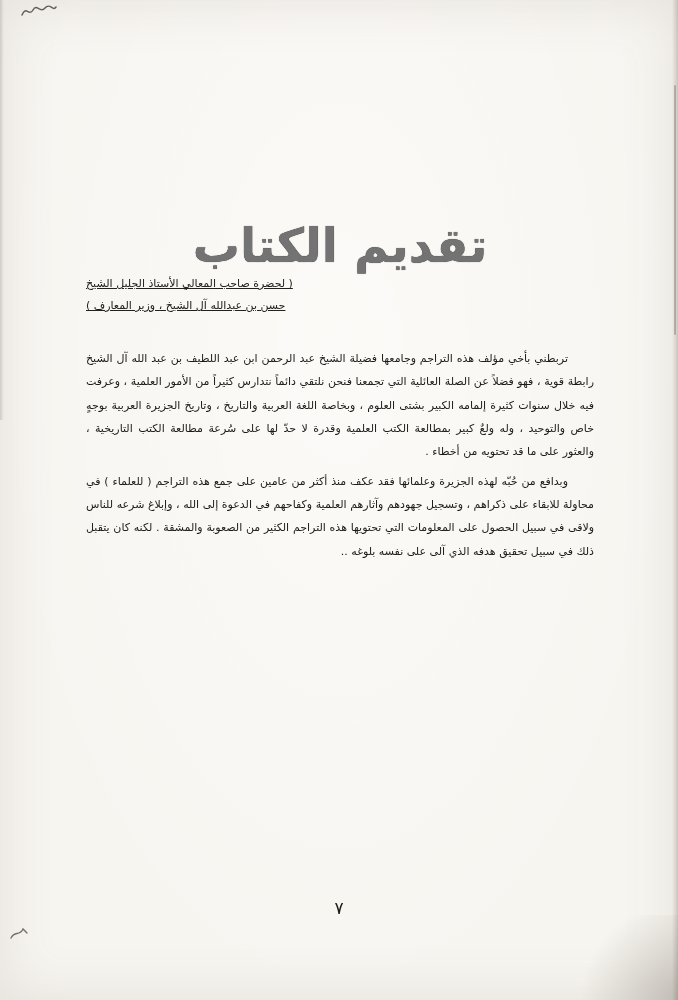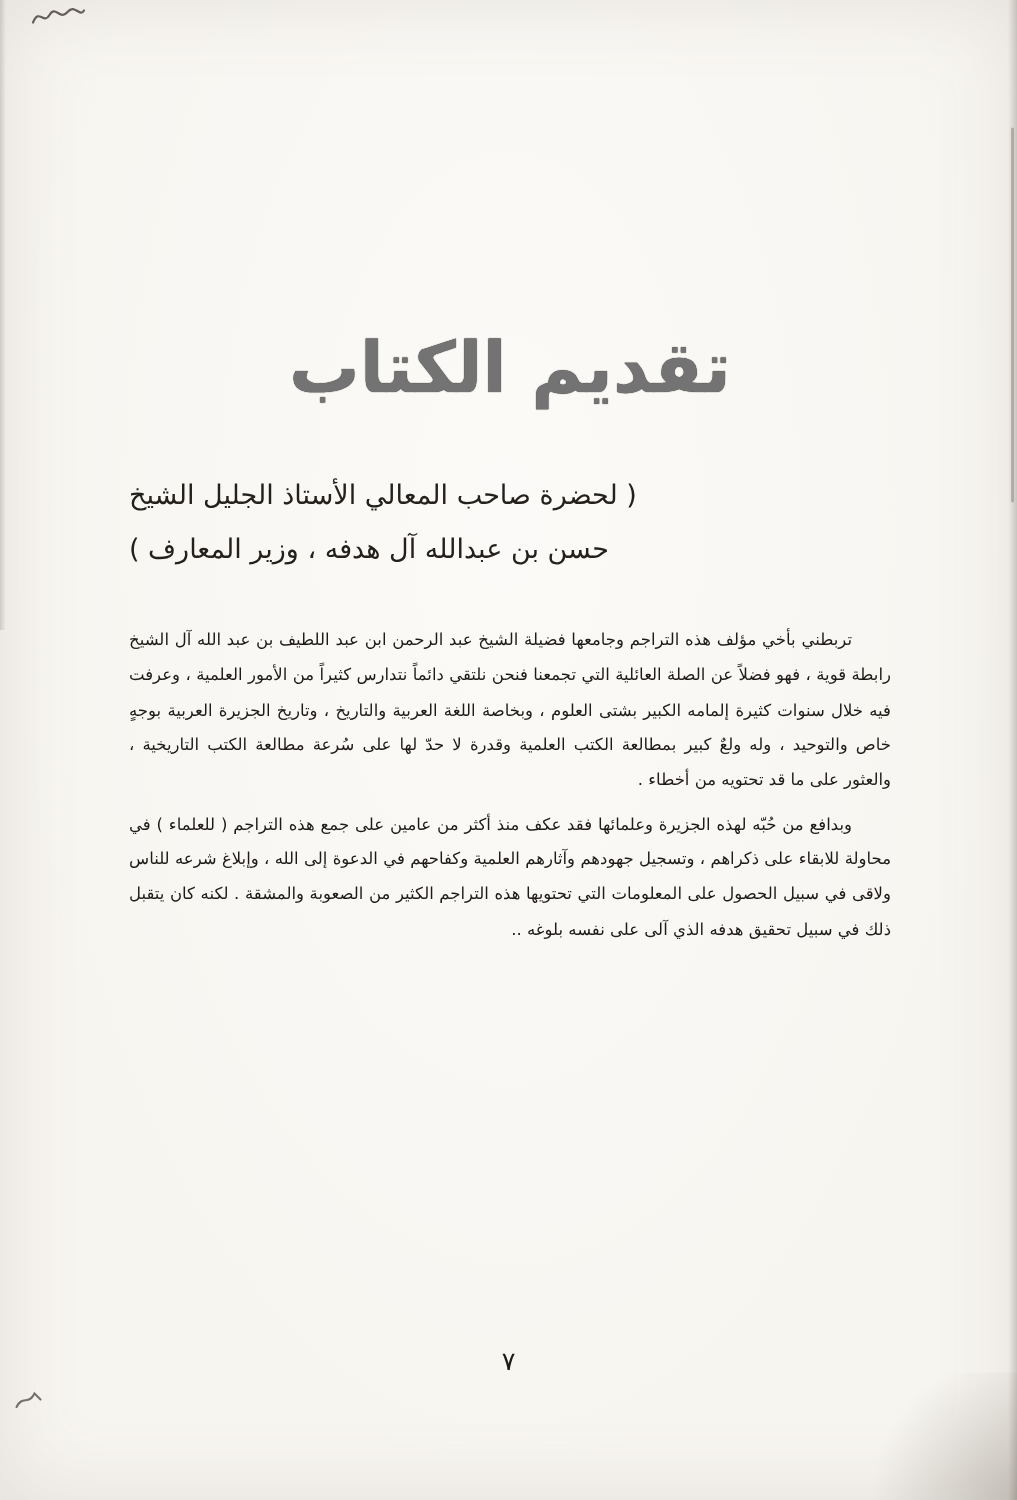--- a/index.html
+++ b/index.html
@@ -71,26 +71,26 @@
   .title {
     margin: 218px 0 0 0;
     text-align: center;
     font-size: 47px;
     font-weight: bold;
     letter-spacing: 0;
     color: #737373;
     text-shadow: 0 0 0.7px #171411;
   }
   .dedication {
-    margin-top: 40px;
     direction: rtl;
     text-align: left;        
-    font-size: 18px;
+    font-size: 11px;
     line-height: 2.0;
     color: #24211d;
+    text-decoration: underline;
   }
   .dedication .line {
     white-space: nowrap;
   }
   .body-par {
     margin: 30px 0 0 0;
     font-size: 11px;
     line-height: 2.12;
     text-align: justify;
     text-indent: 26px;
@@ -127,21 +127,21 @@
     <path d="M3 14 C 7 6, 11 13, 15 5 L 19 9" fill="none" stroke="#55504a" stroke-width="1.4" stroke-linecap="round"></path>
   </svg>
 </div>
 
 <div class="content">
 
   <h1 class="title">تقديم الكتاب</h1>
 
   <div class="dedication">
     <div class="line">( لحضرة صاحب المعالي الأستاذ الجليل الشيخ</div>
-    <div class="line">حسن بن عبدالله آل هدفه ، وزير المعارف )</div>
+    <div class="line">حسن بن عبدالله آل الشيخ ، وزير المعارف )</div>
   </div>
 
   <p class="body-par">تربطني بأخي مؤلف هذه التراجم وجامعها فضيلة الشيخ عبد الرحمن ابن عبد اللطيف بن عبد الله آل الشيخ رابطة قوية ، فهو فضلاً عن الصلة العائلية التي تجمعنا فنحن نلتقي دائماً نتدارس كثيراً من الأمور العلمية ، وعرفت فيه خلال سنوات كثيرة إلمامه الكبير بشتى العلوم ، وبخاصة اللغة العربية والتاريخ ، وتاريخ الجزيرة العربية بوجهٍ خاص والتوحيد ، وله ولعٌ كبير بمطالعة الكتب العلمية وقدرة لا حدّ لها على سُرعة مطالعة الكتب التاريخية ، والعثور على ما قد تحتويه من أخطاء .</p>
 
   <p class="body-par">وبدافع من حُبّه لهذه الجزيرة وعلمائها فقد عكف منذ أكثر من عامين على جمع هذه التراجم ( للعلماء ) في محاولة للابقاء على ذكراهم ، وتسجيل جهودهم وآثارهم العلمية وكفاحهم في الدعوة إلى الله ، وإبلاغ شرعه للناس ولاقى في سبيل الحصول على المعلومات التي تحتويها هذه التراجم الكثير من الصعوبة والمشقة . لكنه كان يتقبل ذلك في سبيل تحقيق هدفه الذي آلى على نفسه بلوغه ..</p>
 
 </div>
 
 <div class="page-number">٧</div>
 

